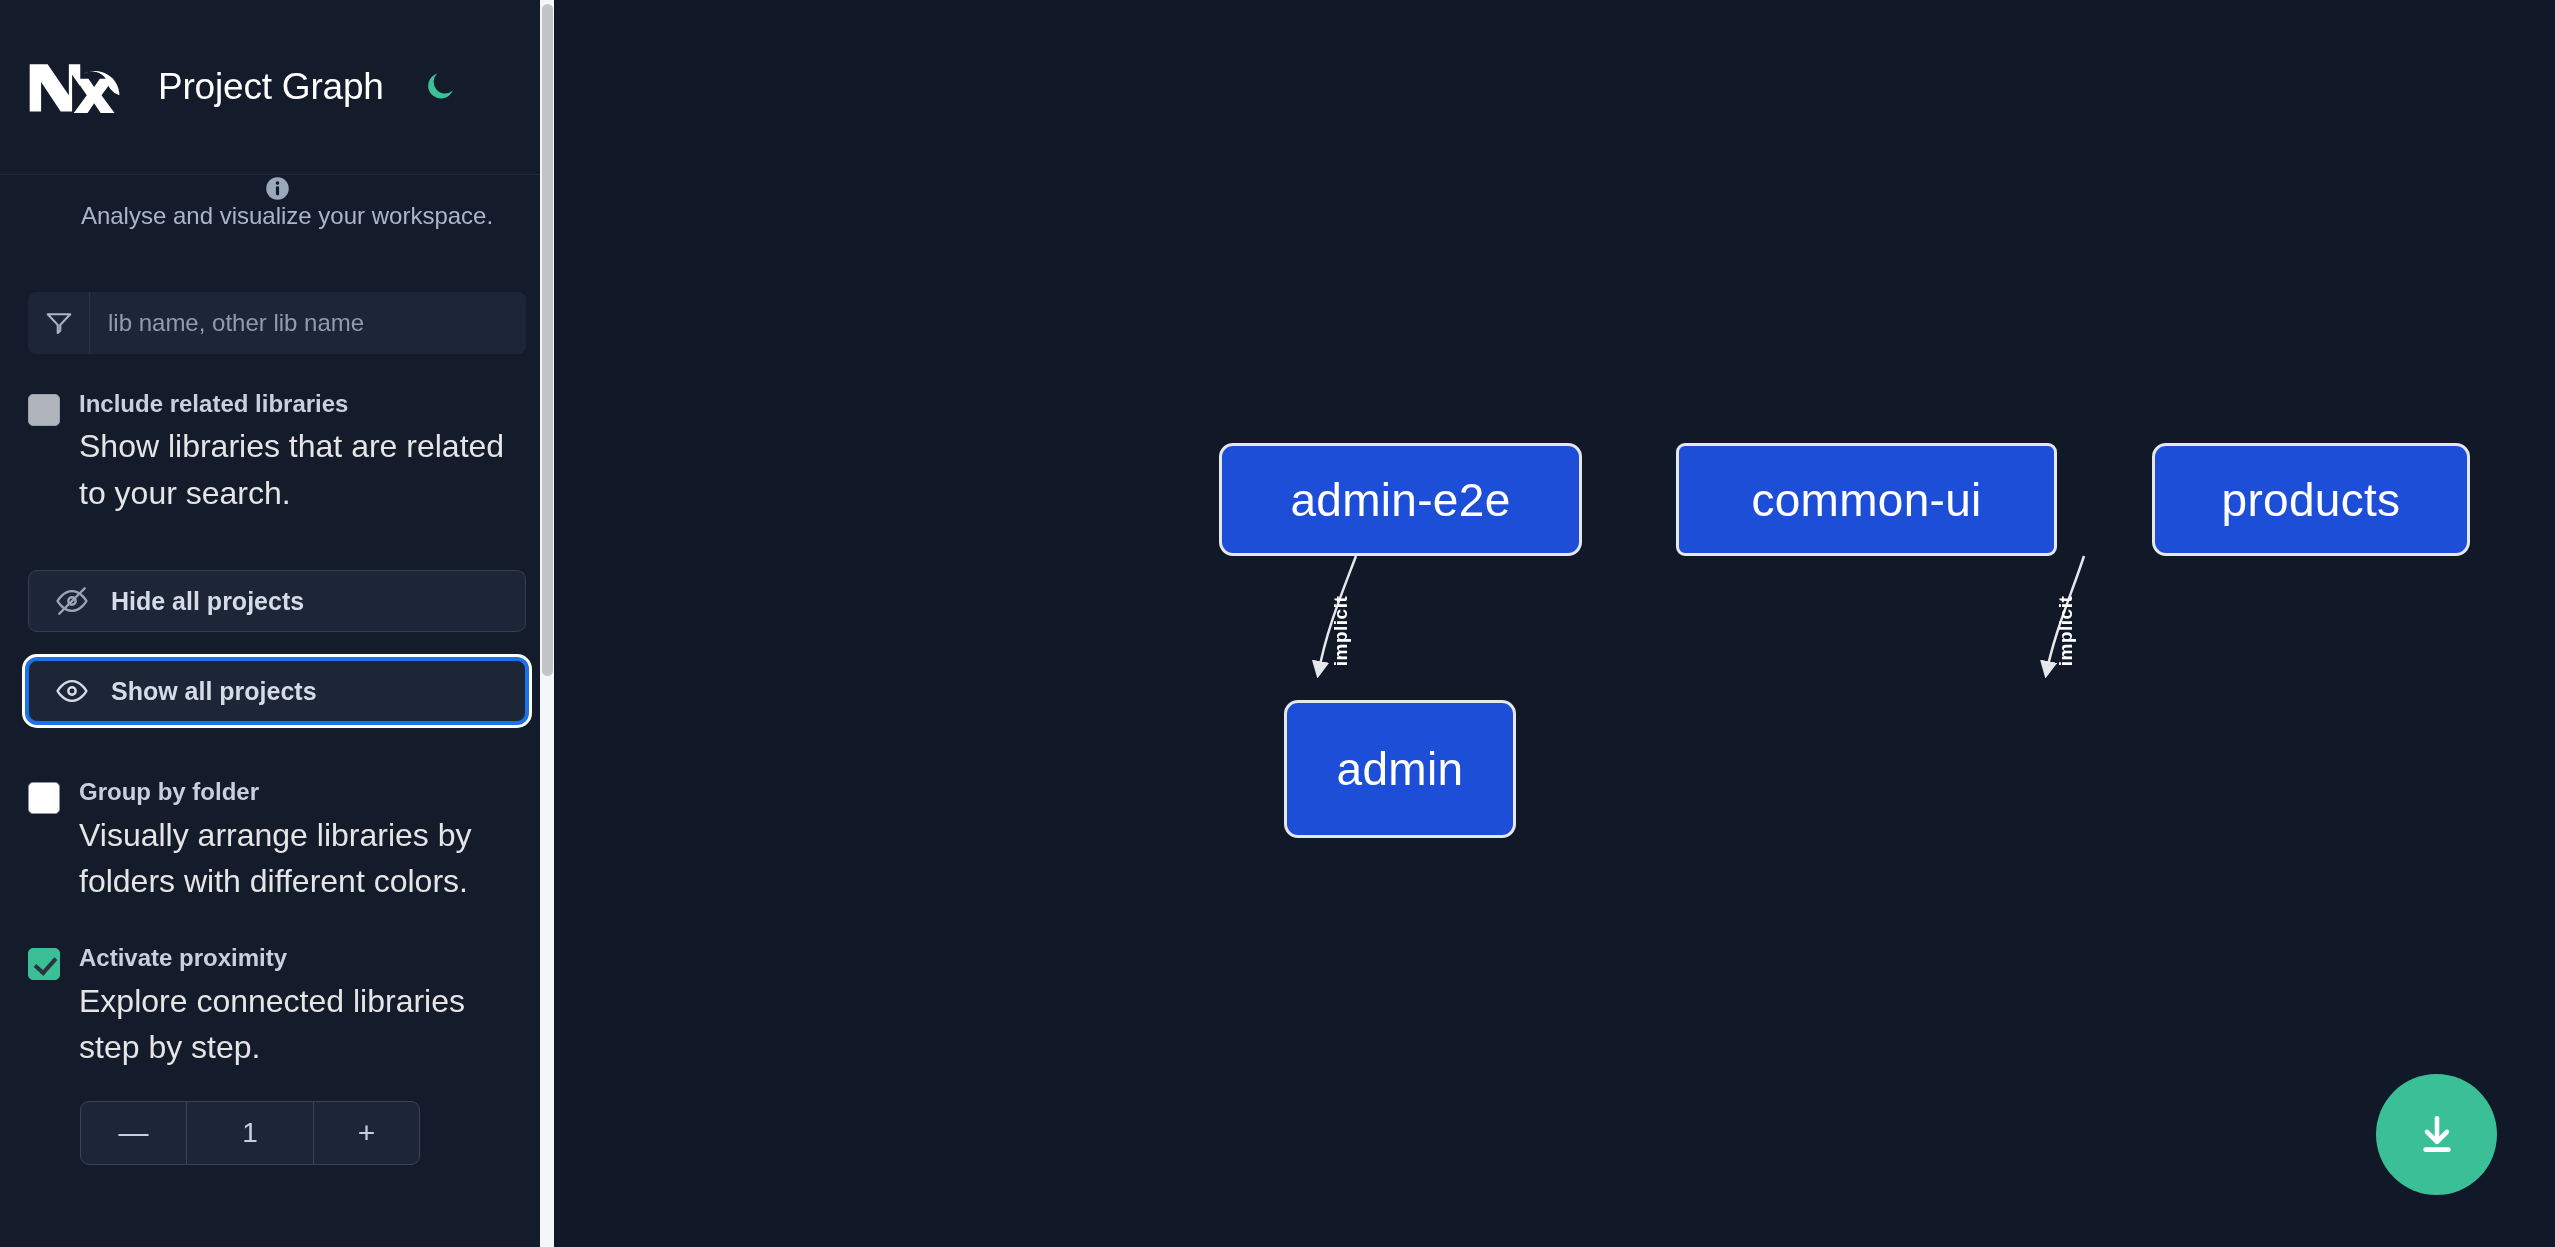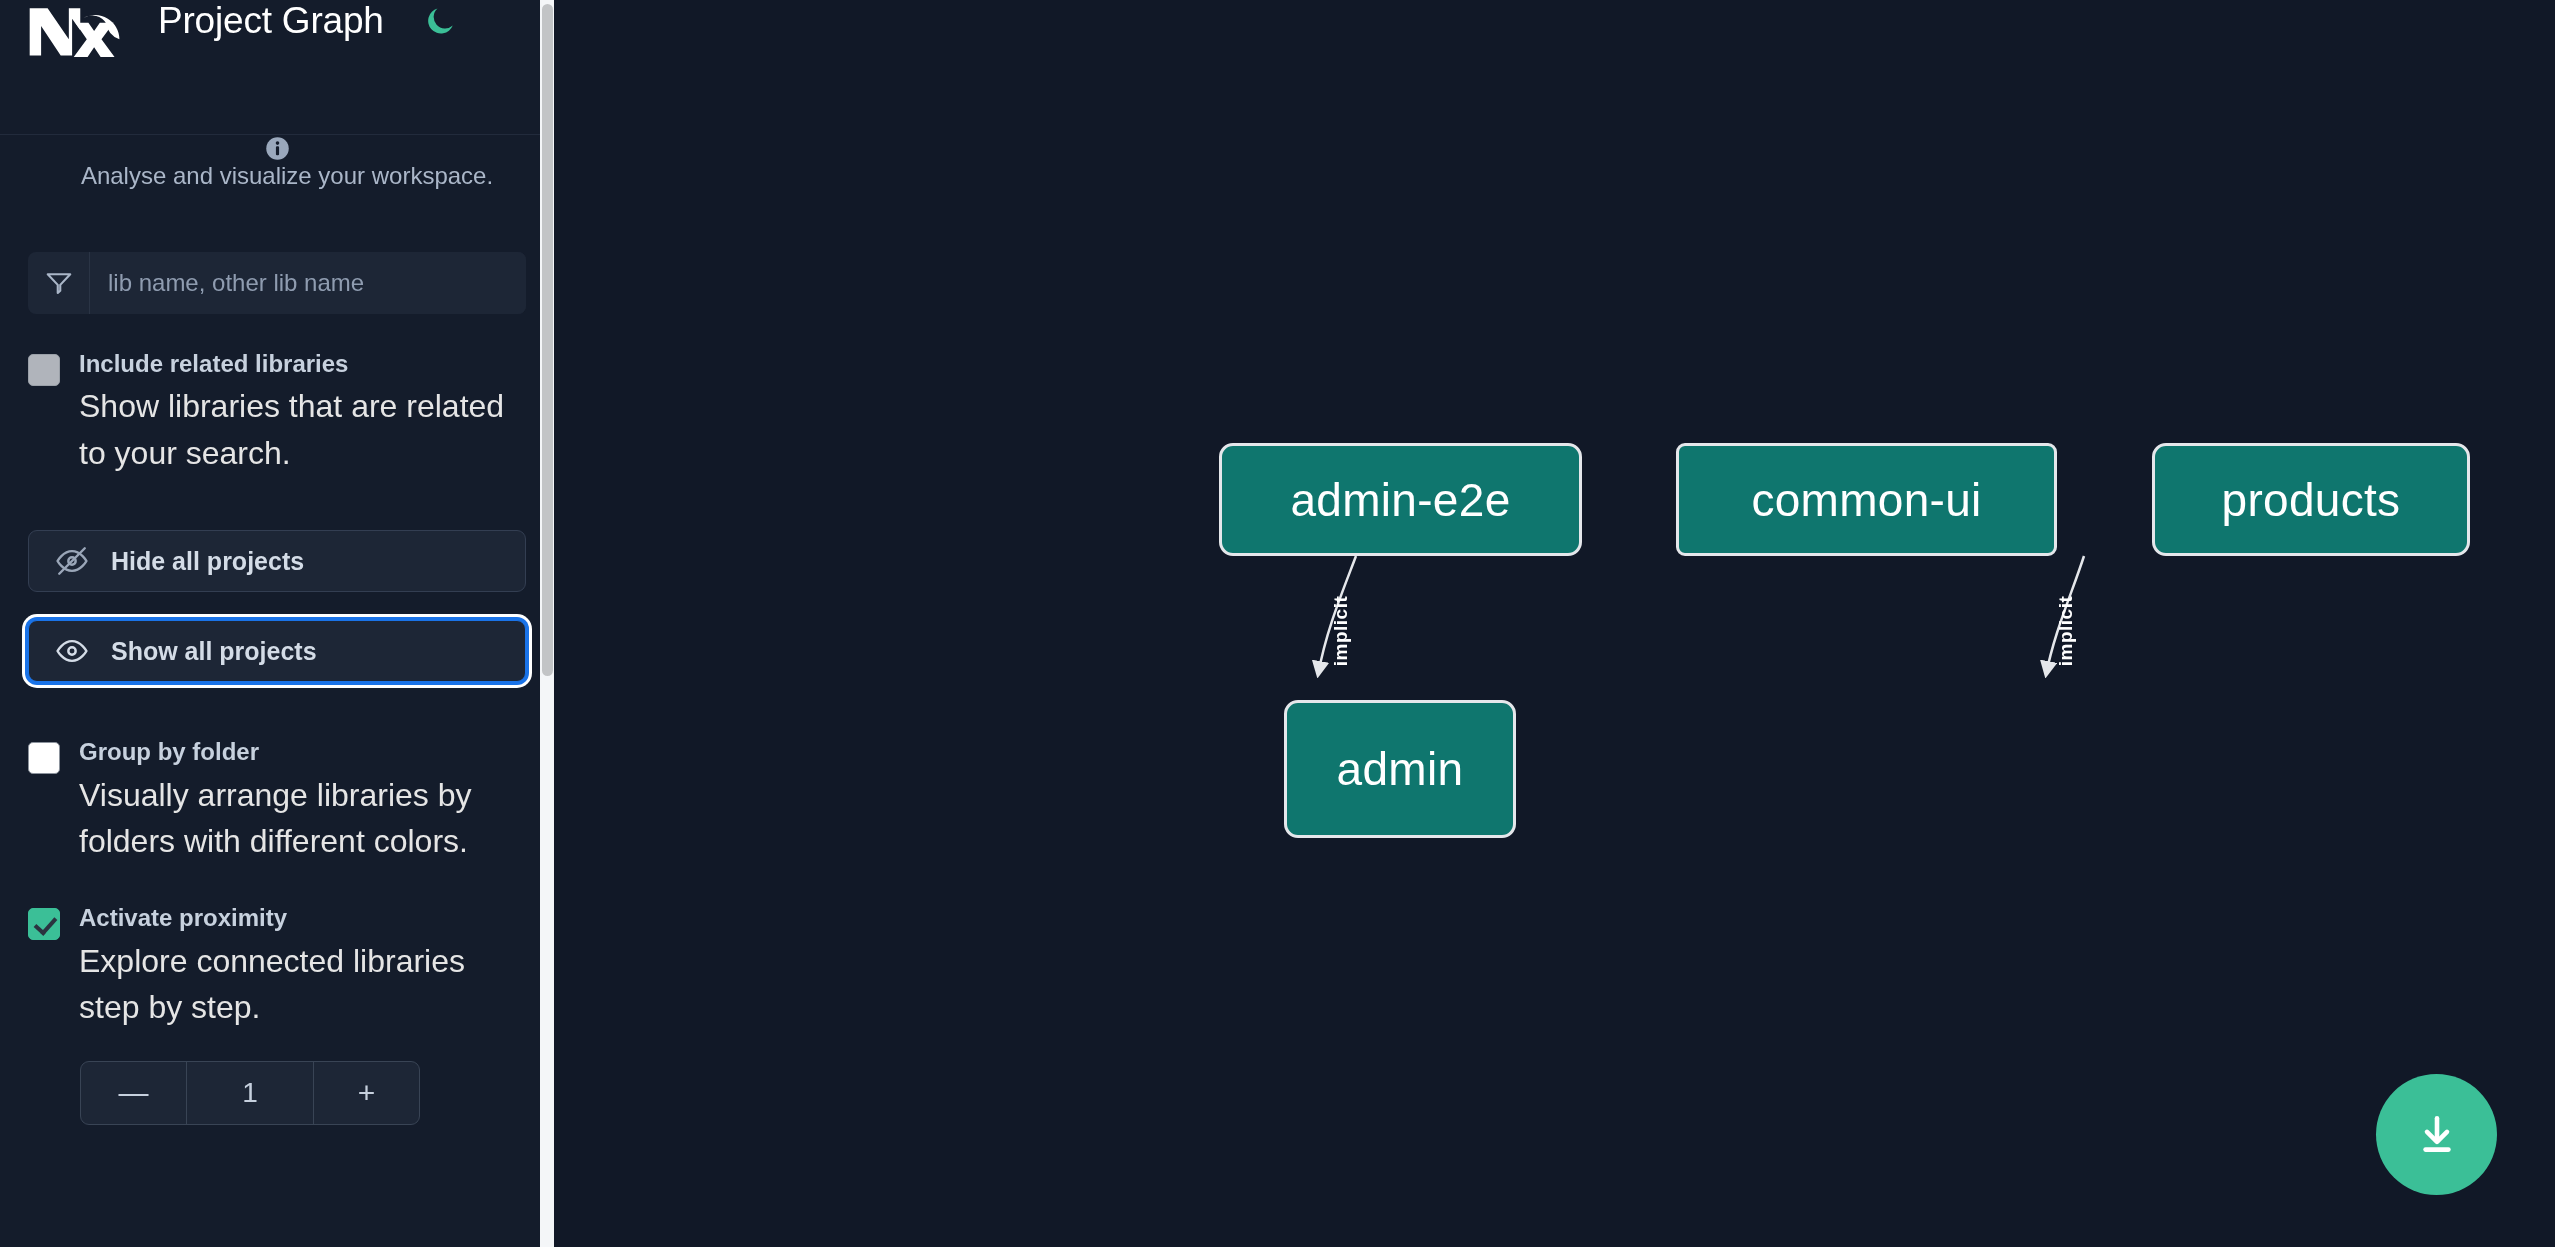--- a/index.html
+++ b/index.html
@@ -26,22 +26,23 @@
     flex: 0 0 554px;
     overflow: hidden;
   }
   #sidebar-inner {
     position: absolute;
     top: 0; left: 0;
     width: 554px;
   }
 
   .sb-header {
-    height: 135px;
-    display: flex;
+    height: 175px;
+    display: flex;
+    align-items: center;
     padding-left: 28px;
     border-bottom: 1px solid #222b3c;
   }
   .nx-logo { width: 98px; height: 62px; flex: 0 0 98px; }
   .app-title {
     font-size: 37px;
     color: #ffffff;
     font-weight: 400;
     margin-left: 32px;
     letter-spacing: -0.2px;
@@ -211,21 +212,21 @@
   
   #graph {
     position: relative;
     flex: 1;
     height: 1247px;
     background: #111827;
     overflow: hidden;
   }
   .node {
     position: absolute;
-    background: #0f766e;
+    background: #1d4ed8;
     border: 3px solid #e5e7eb;
     border-radius: 14px;
     display: flex;
     align-items: center;
     justify-content: center;
     color: #ffffff;
     font-size: 46px;
     font-family: "Liberation Sans", sans-serif;
     letter-spacing: 0.3px;
     cursor: pointer;

